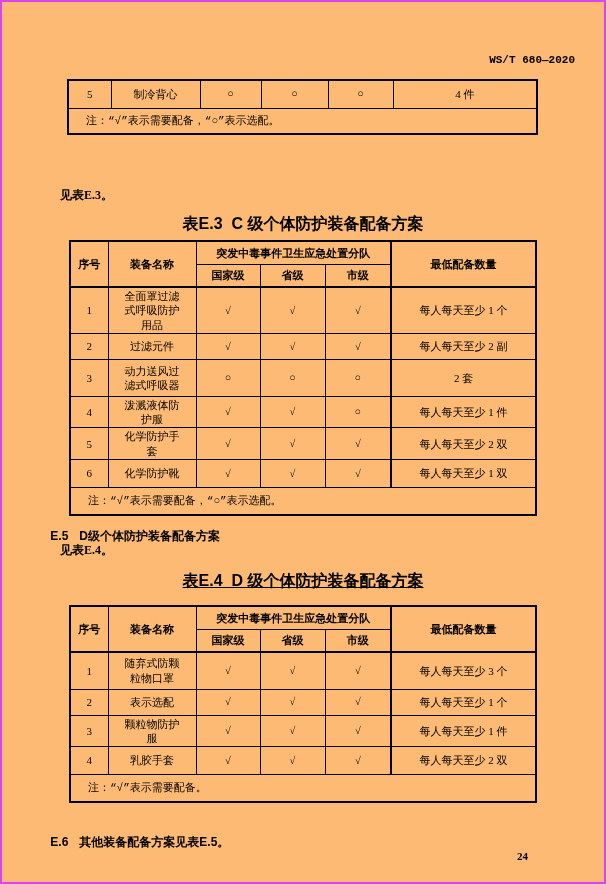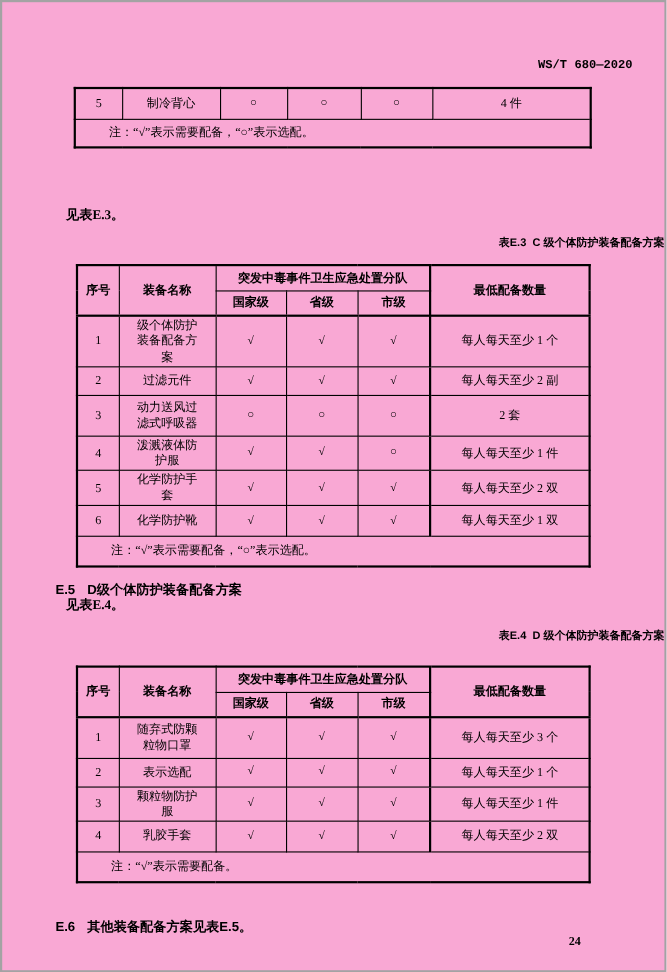--- a/index.html
+++ b/index.html
@@ -1,20 +1,20 @@
 <!DOCTYPE html>
 <html lang="zh"><head>
 <meta charset="utf-8">
 <style>
   html,body{margin:0;padding:0;background:#ffffff;}
   .page{
     position:relative;
     width:606px;height:884px;
-    background:#f9a8d4;
-    border:2px solid #a3a3a3;
+    background:#fdba74;
+    border:2px solid #d946ef;
     box-sizing:border-box;
     font-family:"Liberation Serif","DejaVu Serif",serif;
     color:#000;
     overflow:hidden;
   }
   .doc-number{
     position:absolute;top:52px;right:29px;
     font-family:"Liberation Mono","DejaVu Sans Mono",monospace;
     font-weight:700;font-size:11px;letter-spacing:0;
     white-space:pre;
@@ -32,42 +32,42 @@
   #h-e4{top:152px;}
   #h-e5{top:512px;}
   #h-e6{top:818px;}
   .intro{
     position:absolute;left:58px;
     font-size:12px;white-space:pre;font-weight:bold;
   }
   #intro-e3{top:185px;}
   #intro-e4{top:540px;}
   .caption{
-    position:absolute;left:0;width:100%;text-align:right;
+    position:absolute;left:0;width:100%;text-align:center;
     font-family:"Liberation Sans","DejaVu Sans",sans-serif;
-    font-weight:700;font-size:10px;white-space:pre;
+    font-weight:700;font-size:16px;white-space:pre;
   }
   #cap-e3{top:212px;}
-  #cap-e4{top:569px;}
+  #cap-e4{top:569px;text-decoration:underline;}
 
   table.tbl{
     position:absolute;
     border-collapse:collapse;table-layout:fixed;
     font-size:11px;line-height:1.3;
     border:2px solid #000;
   }
   .tbl th,.tbl td{
     border:1px solid #000;
     text-align:center;vertical-align:middle;
     padding:0;overflow:hidden;
   }
   .tbl th{font-weight:600;}
   .tbl td{font-weight:400;}
   .tbl td.name{padding:1px 13px;}
-  .tbl td.note{text-align:left;padding-left:30px;}
+  .tbl td.note{text-align:left;padding-left:17px;font-family:Liberation Mono, monospace;}
   .tbl td.mark{font-size:10.5px;}
 
   
   #t-top{left:65px;top:77px;width:469px;}
   #t-top col:nth-child(1){width:43px;}
   #t-top col:nth-child(2){width:89px;}
   #t-top col:nth-child(3){width:61px;}
   #t-top col:nth-child(4){width:67px;}
   #t-top col:nth-child(5){width:65px;}
   #t-top col:nth-child(6){width:144px;}
@@ -143,21 +143,21 @@
         <th colspan="3">突发中毒事件卫生应急处置分队</th>
         <th rowspan="2" class="hb qty">最低配备数量</th>
       </tr>
       <tr class="h2">
         <th class="hb">国家级</th>
         <th class="hb">省级</th>
         <th class="hb">市级</th>
       </tr>
       <tr class="r-d">
         <td>1</td>
-        <td class="name">级个体防护装备配备方案</td>
+        <td class="name">全面罩过滤式呼吸防护用品</td>
         <td class="mark">√</td>
         <td class="mark">√</td>
         <td class="mark">√</td>
         <td class="qty">每人每天至少 1 个</td>
       </tr>
       <tr class="r-s">
         <td>2</td>
         <td class="name">过滤元件</td>
         <td class="mark">√</td>
         <td class="mark">√</td>

